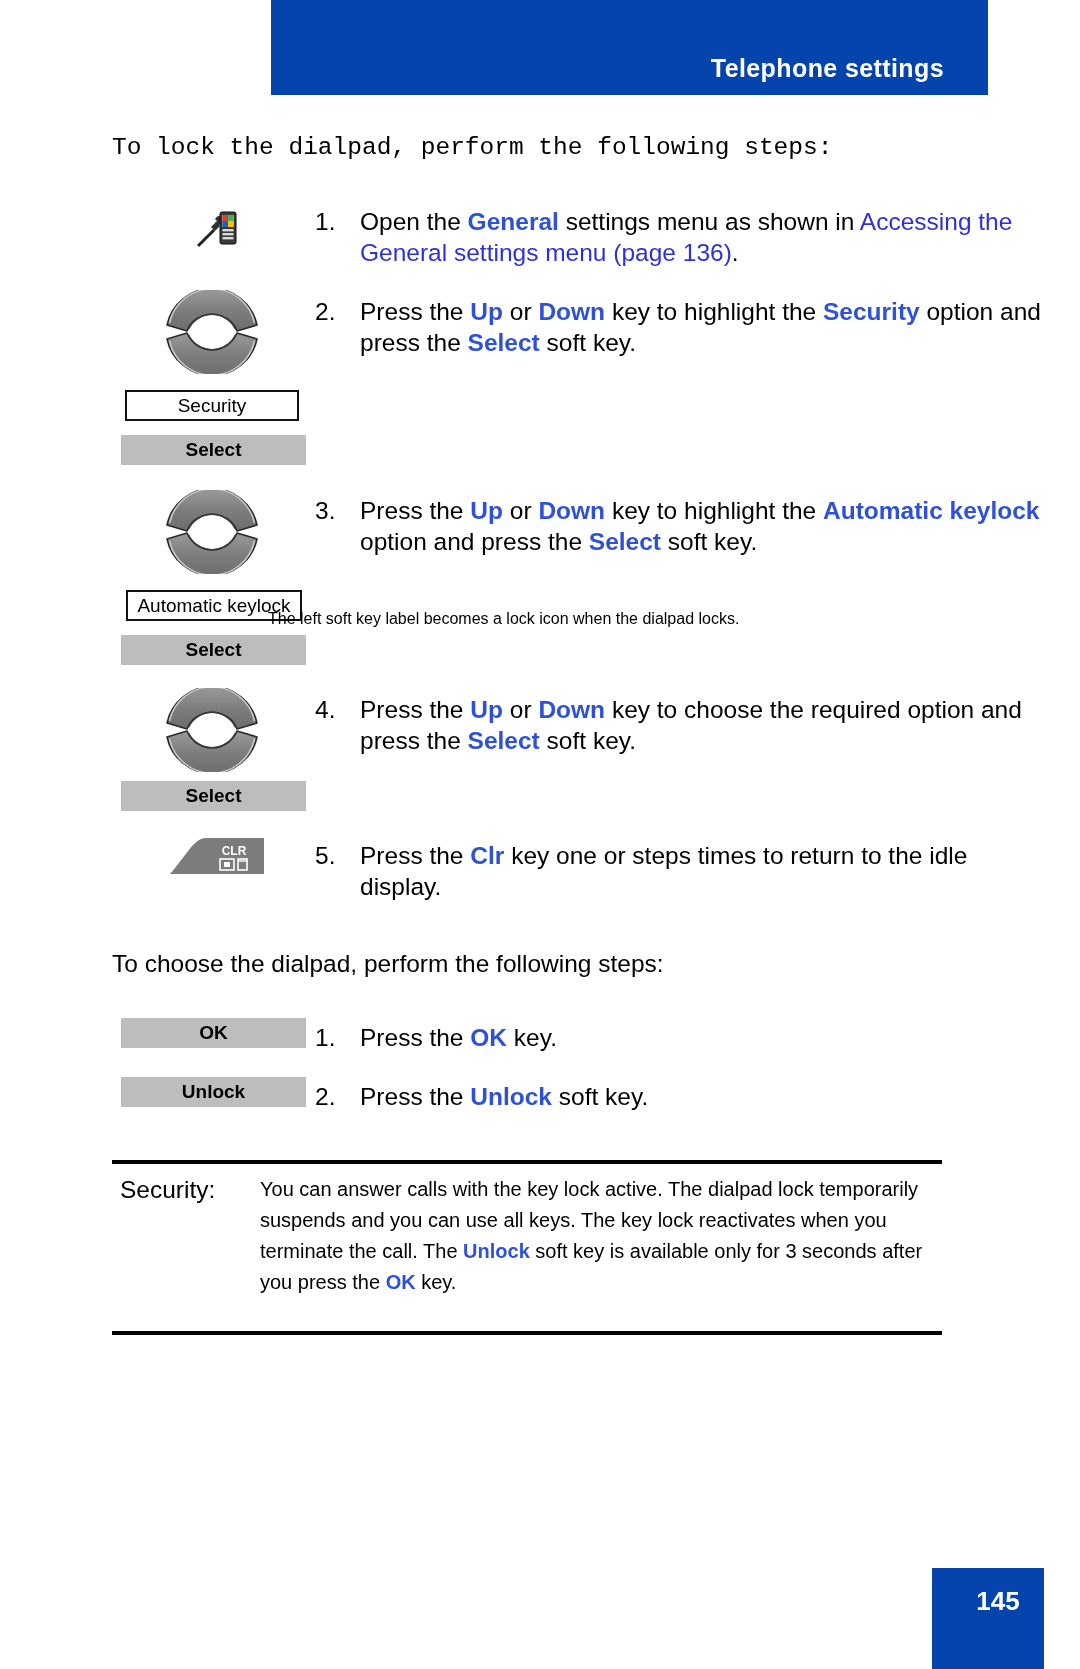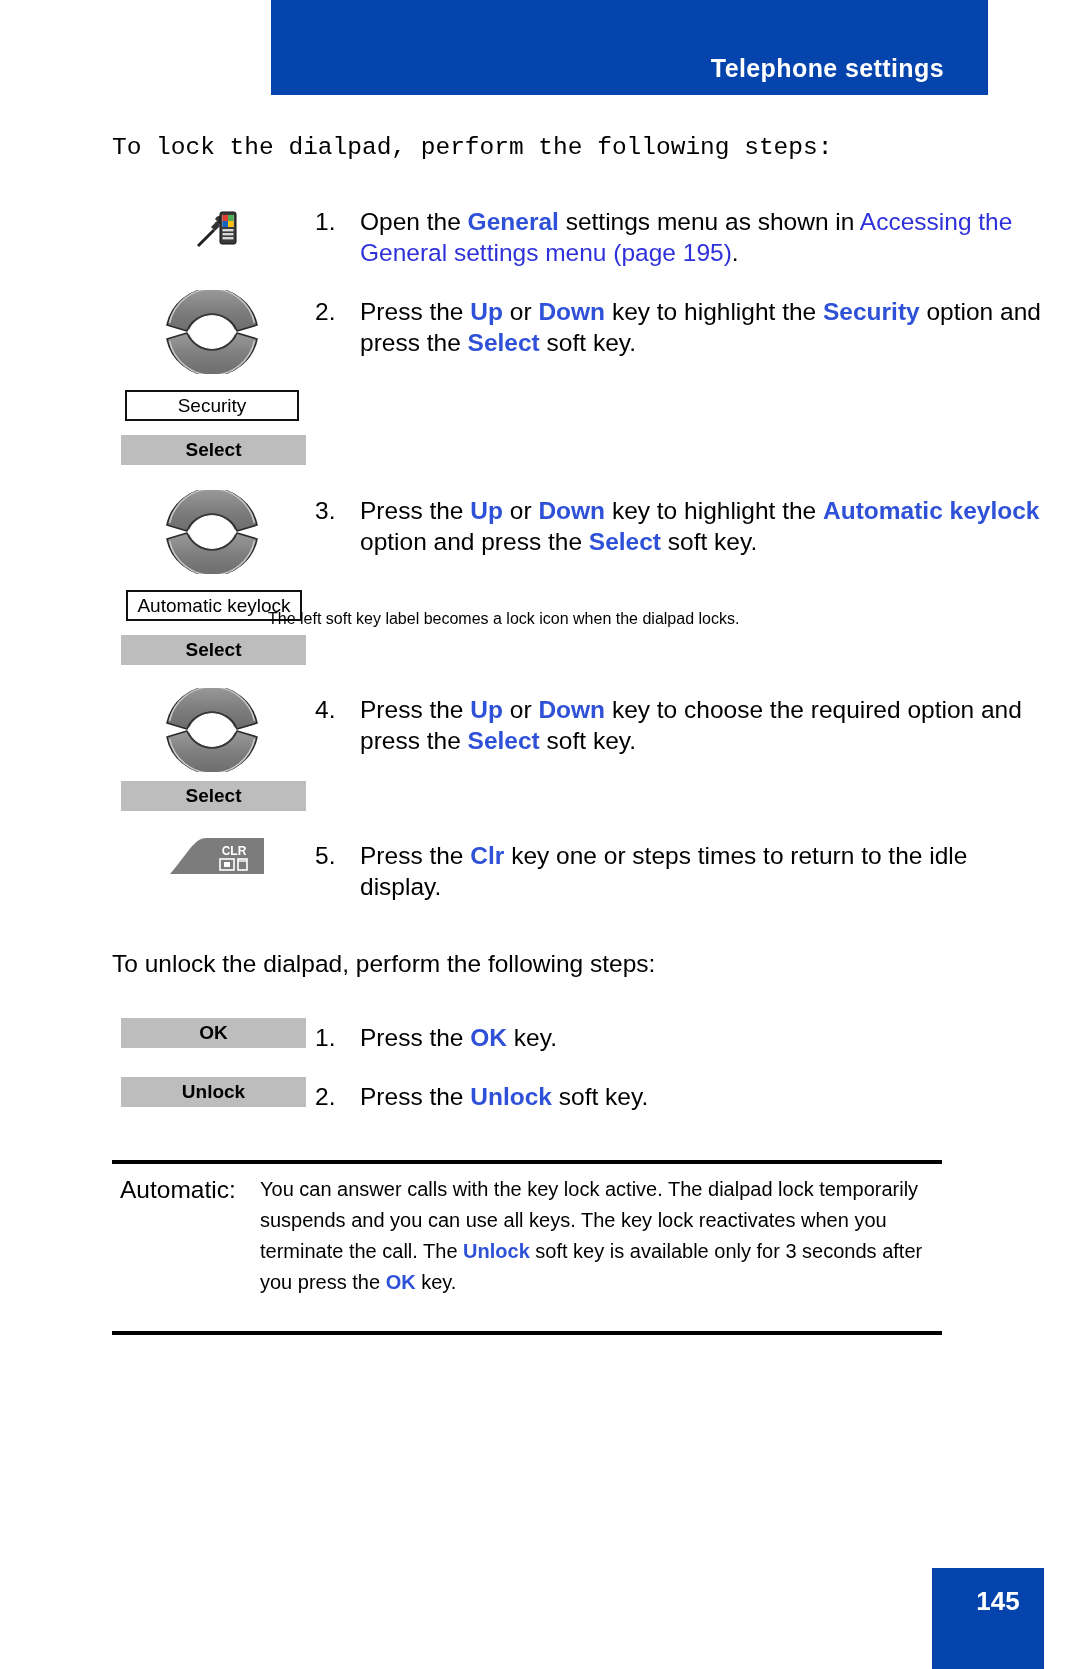--- a/index.html
+++ b/index.html
@@ -208,21 +208,21 @@
       <rect x="28.5" y="17" width="5.5" height="6" fill="#1565C0"></rect>
       <rect x="34" y="17" width="5.5" height="6" fill="#FFC107"></rect>
       <rect x="28.5" y="25" width="11" height="2.4" fill="#d8d8d8"></rect>
       <rect x="28.5" y="29" width="11" height="2.4" fill="#d8d8d8"></rect>
       <rect x="28.5" y="33" width="11" height="2.4" fill="#d8d8d8"></rect>
     </svg>
   </div>
   <div class="step" style="top:206px;">
     <span class="step-num">1.</span>
     <span class="step-text">
-      <span>Open the </span><span class="blue">General</span><span> settings menu as shown in </span><span class="link">Accessing the General settings menu</span><span class="link">  (page 195)</span><span>.</span>
+      <span>Open the </span><span class="blue">General</span><span> settings menu as shown in </span><span class="link">Accessing the General settings menu</span><span class="link">  (page 136)</span><span>.</span>
     </span>
   </div>
 
   <div class="navkey" style="left:144px; top:290px;">
     <svg viewBox="0 0 96 84" width="96" height="84">
       <defs>
         <linearGradient id="fanUp" x1="0" y1="0" x2="0" y2="1">
           <stop offset="0%" stop-color="#9a9a9a"></stop>
           <stop offset="55%" stop-color="#7c7c7c"></stop>
           <stop offset="100%" stop-color="#6d6d6d"></stop>
@@ -312,40 +312,40 @@
       <path d="M70 25 L79 25" stroke="#ffffff" stroke-width="1.4"></path>
     </svg>
   </div>
   <div class="step" style="top:840px;">
     <span class="step-num">5.</span>
     <span class="step-text">
       <span>Press the </span><span class="blue">Clr</span><span> key one or steps times to return to the idle display.</span>
     </span>
   </div>
 
-  <div class="intro-line intro-unlock">To unlock the dialpad, perform the following steps:</div>
+  <div class="intro-line intro-unlock">To choose the dialpad, perform the following steps:</div>
 
   <div class="softkey" style="left:101px; top:1018px; width:185px;">OK</div>
   <div class="step" style="top:1022px;">
     <span class="step-num">1.</span>
     <span class="step-text">
       <span>Press the </span><span class="blue">OK</span><span> key.</span>
     </span>
   </div>
 
   <div class="softkey" style="left:101px; top:1077px; width:185px;">Unlock</div>
   <div class="step" style="top:1081px;">
     <span class="step-num">2.</span>
     <span class="step-text">
       <span>Press the </span><span class="blue">Unlock</span><span>  soft key.</span>
     </span>
   </div>
 
   <div class="rule rule-top"></div>
-  <div class="attn-label">Automatic:</div>
+  <div class="attn-label">Security:</div>
   <div class="attn-body">
     <span>You can answer calls with the key lock active. The dialpad lock temporarily suspends and you can use all keys. The key lock reactivates when you terminate the call. The </span><span class="blue">Unlock</span><span>  soft key is available only for 3 seconds after you press the </span><span class="blue">OK</span><span> key.</span>
   </div>
   <div class="rule rule-bottom"></div>
 
   <div class="footer-box">
     <div class="footer-num">145</div>
   </div>
 
 </div>

